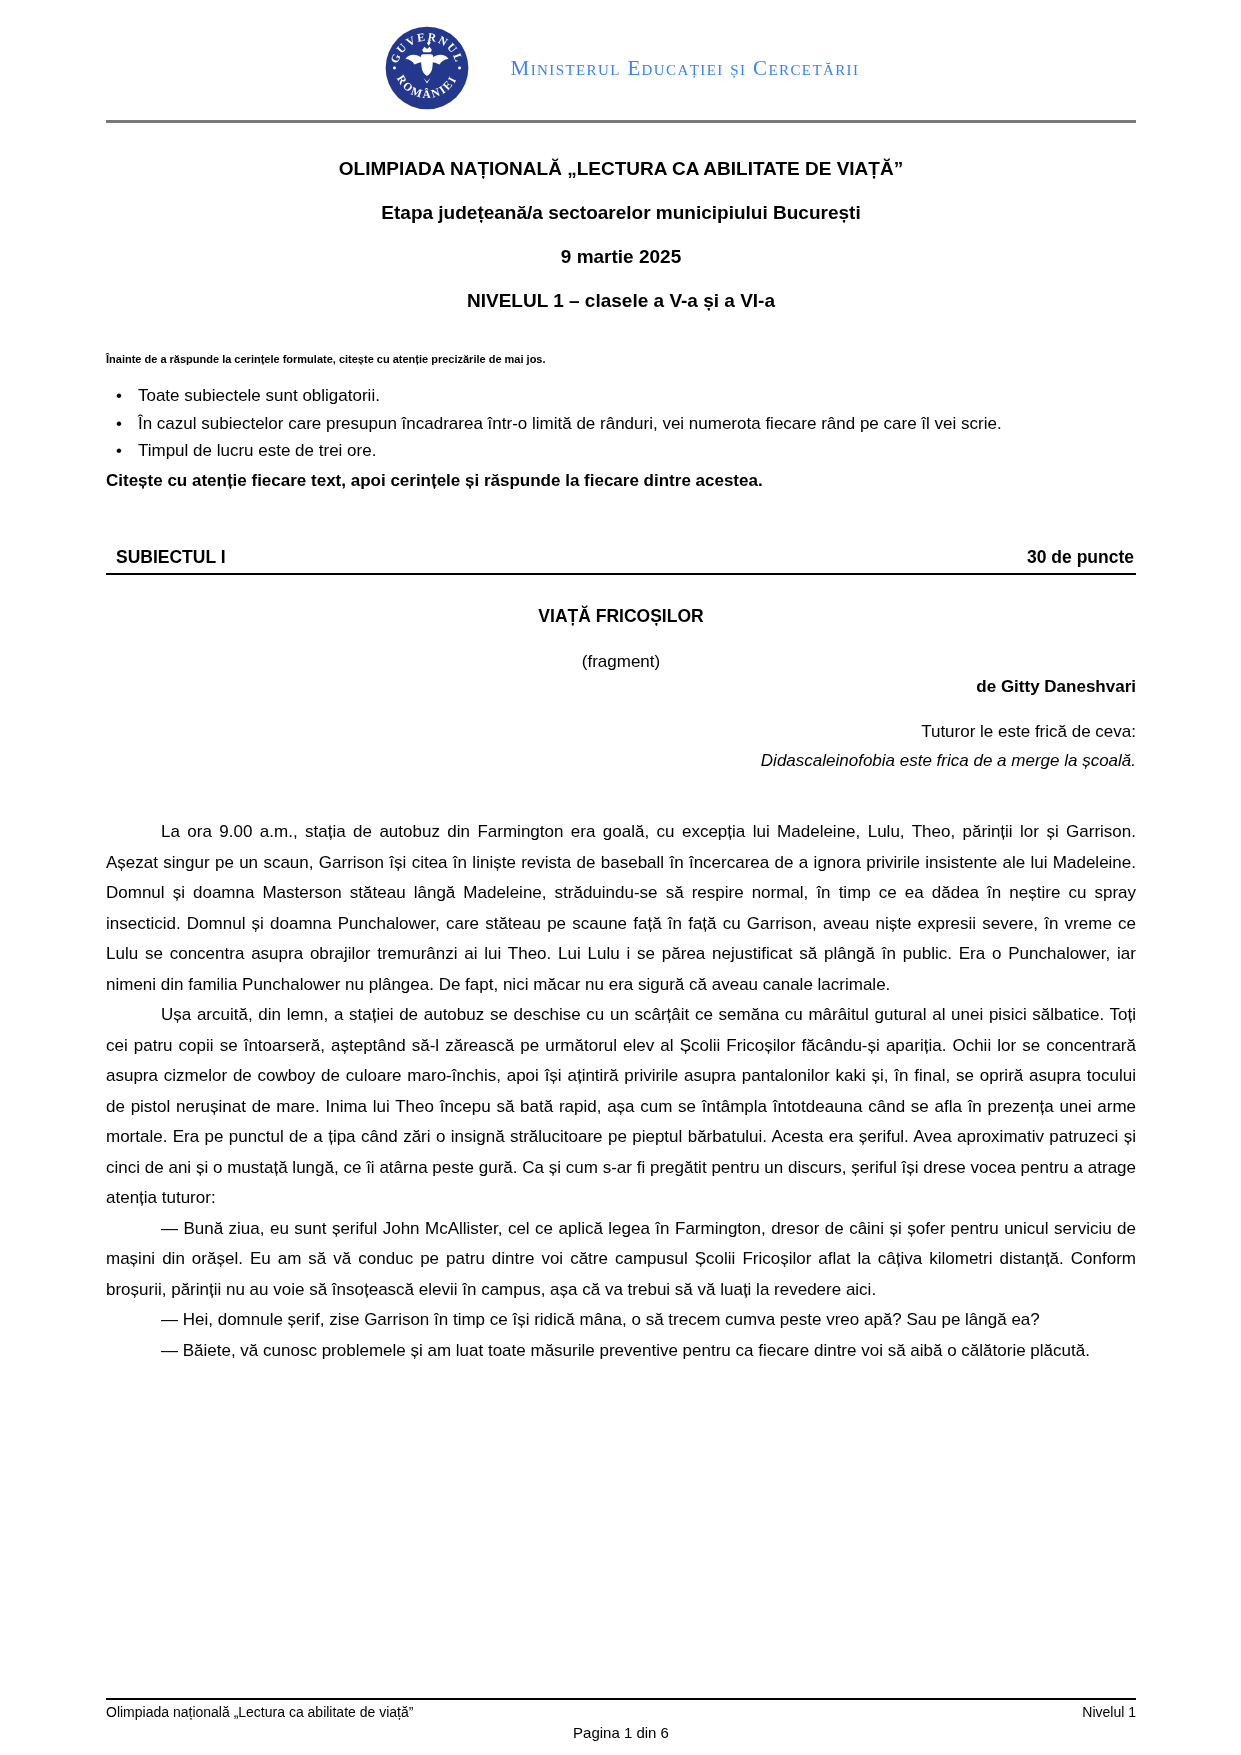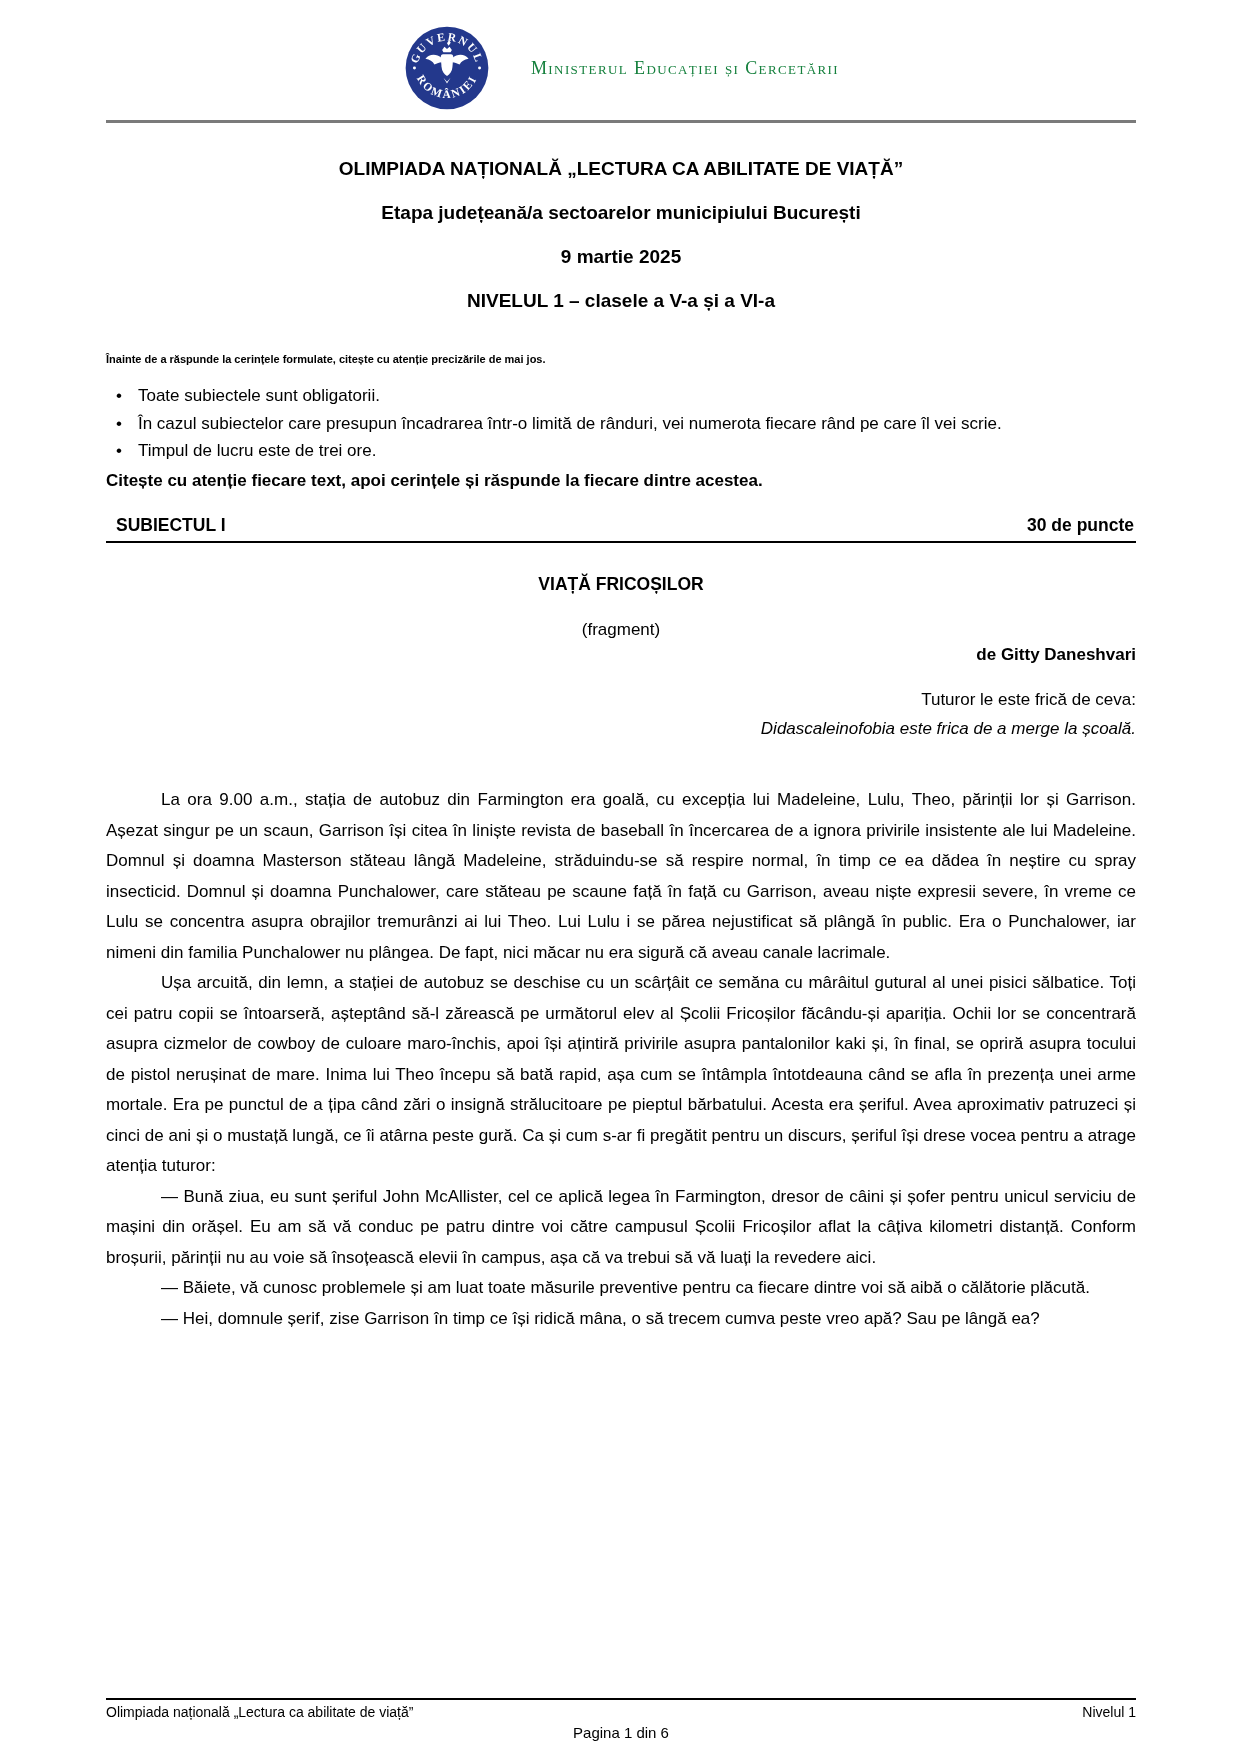--- a/index.html
+++ b/index.html
@@ -14,40 +14,40 @@
     padding: 22px 105px 0 106px;
     position: relative;
   }
 
   
   .header { display: flex; align-items: center; justify-content: center; gap: 40px; height: 92px; }
   .seal { width: 88px; height: 88px; flex: 0 0 auto; }
   .ministry {
     font-family: "Liberation Serif", serif;
     font-variant: small-caps;
-    font-size: 18px; letter-spacing: 1.4px;
-    color: #15803d;
+    font-size: 21px; letter-spacing: 1.4px;
+    color: #3b82f6;
   }
   .rule-gray { height: 3px; background: #7a7a7a; margin-top: 6px; }
 
   
   .titles { text-align: center; margin-top: 34px; }
   .titles div { font-weight: bold; font-size: 19px; line-height: 24px; margin-bottom: 20px; }
 
   
   .intro { font-weight: bold; font-size: 11px; line-height: 21px; margin: 36px 0 0 0; }
   .bullets { margin-top: 12px; }
   .bullet { margin: 0; font-size: 17px; line-height: 27.5px; text-align: justify; }
   .bullet .dot-wrap::before { content: "•"; margin: 0 16px 0 10px; }
   .closing { font-weight: bold; font-size: 17px; line-height: 27.5px; margin: 2px 0 0 0; }
 
   
   .subject-row {
     display: flex; justify-content: space-between; align-items: flex-start;
-    margin-top: 20px; padding: 0 2px 5px 10px;
+    margin-top: 52px; padding: 0 2px 5px 10px;
     border-bottom: 2.5px solid #000;
     font-weight: bold; font-size: 17.5px; line-height: 22px;
   }
 
   
   .text-title { text-align: center; font-weight: bold; font-size: 17.5px; line-height: 22px; margin-top: 30px; }
   .text-subtitle { text-align: center; font-size: 17px; line-height: 21px; margin-top: 24px; }
   .text-author { text-align: right; font-size: 17px; line-height: 21px; margin-top: 4px; font-weight: bold; }
   .motto { text-align: right; margin-top: 20px; font-size: 17px; line-height: 29px; }
   .motto .m2 { font-style: italic; }
@@ -130,22 +130,22 @@
 
   <div class="motto">
     <div class="m1">Tuturor le este frică de ceva:</div>
     <div class="m2">Didascaleinofobia este frica de a merge la școală.</div>
   </div>
 
   <div class="body-text">
     <p>La ora 9.00 a.m., stația de autobuz din Farmington era goală, cu excepția lui Madeleine, Lulu, Theo, părinții lor și Garrison. Așezat singur pe un scaun, Garrison își citea în liniște revista de baseball în încercarea de a ignora privirile insistente ale lui Madeleine. Domnul și doamna Masterson stăteau lângă Madeleine, străduindu-se să respire normal, în timp ce ea dădea în neștire cu spray insecticid. Domnul și doamna Punchalower, care stăteau pe scaune față în față cu Garrison, aveau niște expresii severe, în vreme ce Lulu se concentra asupra obrajilor tremurânzi ai lui Theo. Lui Lulu i se părea nejustificat să plângă în public. Era o Punchalower, iar nimeni din familia Punchalower nu plângea. De fapt, nici măcar nu era sigură că aveau canale lacrimale.</p>
     <p>Ușa arcuită, din lemn, a stației de autobuz se deschise cu un scârțâit ce semăna cu mârâitul gutural al unei pisici sălbatice. Toți cei patru copii se întoarseră, așteptând să-l zărească pe următorul elev al Școlii Fricoșilor făcându-și apariția. Ochii lor se concentrară asupra cizmelor de cowboy de culoare maro-închis, apoi își ațintiră privirile asupra pantalonilor kaki și, în final, se opriră asupra tocului de pistol nerușinat de mare. Inima lui Theo începu să bată rapid, așa cum se întâmpla întotdeauna când se afla în prezența unei arme mortale. Era pe punctul de a țipa când zări o insignă strălucitoare pe pieptul bărbatului. Acesta era șeriful. Avea aproximativ patruzeci și cinci de ani și o mustață lungă, ce îi atârna peste gură. Ca și cum s-ar fi pregătit pentru un discurs, șeriful își drese vocea pentru a atrage atenția tuturor:</p>
     <p>— Bună ziua, eu sunt șeriful John McAllister, cel ce aplică legea în Farmington, dresor de câini și șofer pentru unicul serviciu de mașini din orășel. Eu am să vă conduc pe patru dintre voi către campusul Școlii Fricoșilor aflat la câțiva kilometri distanță. Conform broșurii, părinții nu au voie să însoțească elevii în campus, așa că va trebui să vă luați la revedere aici.</p>
+    <p>— Hei, domnule șerif, zise Garrison în timp ce își ridică mâna, o să trecem cumva peste vreo apă? Sau pe lângă ea?</p>
     <p>— Băiete, vă cunosc problemele și am luat toate măsurile preventive pentru ca fiecare dintre voi să aibă o călătorie plăcută.</p>
-    <p>— Hei, domnule șerif, zise Garrison în timp ce își ridică mâna, o să trecem cumva peste vreo apă? Sau pe lângă ea?</p>
   </div>
 
   <div class="footer">
     <div class="footer-row">
       <span>Olimpiada națională „Lectura ca abilitate de viață”</span>
       <span>Nivelul 1</span>
     </div>
     <div class="footer-center">Pagina 1 din 6</div>
   </div>
 

